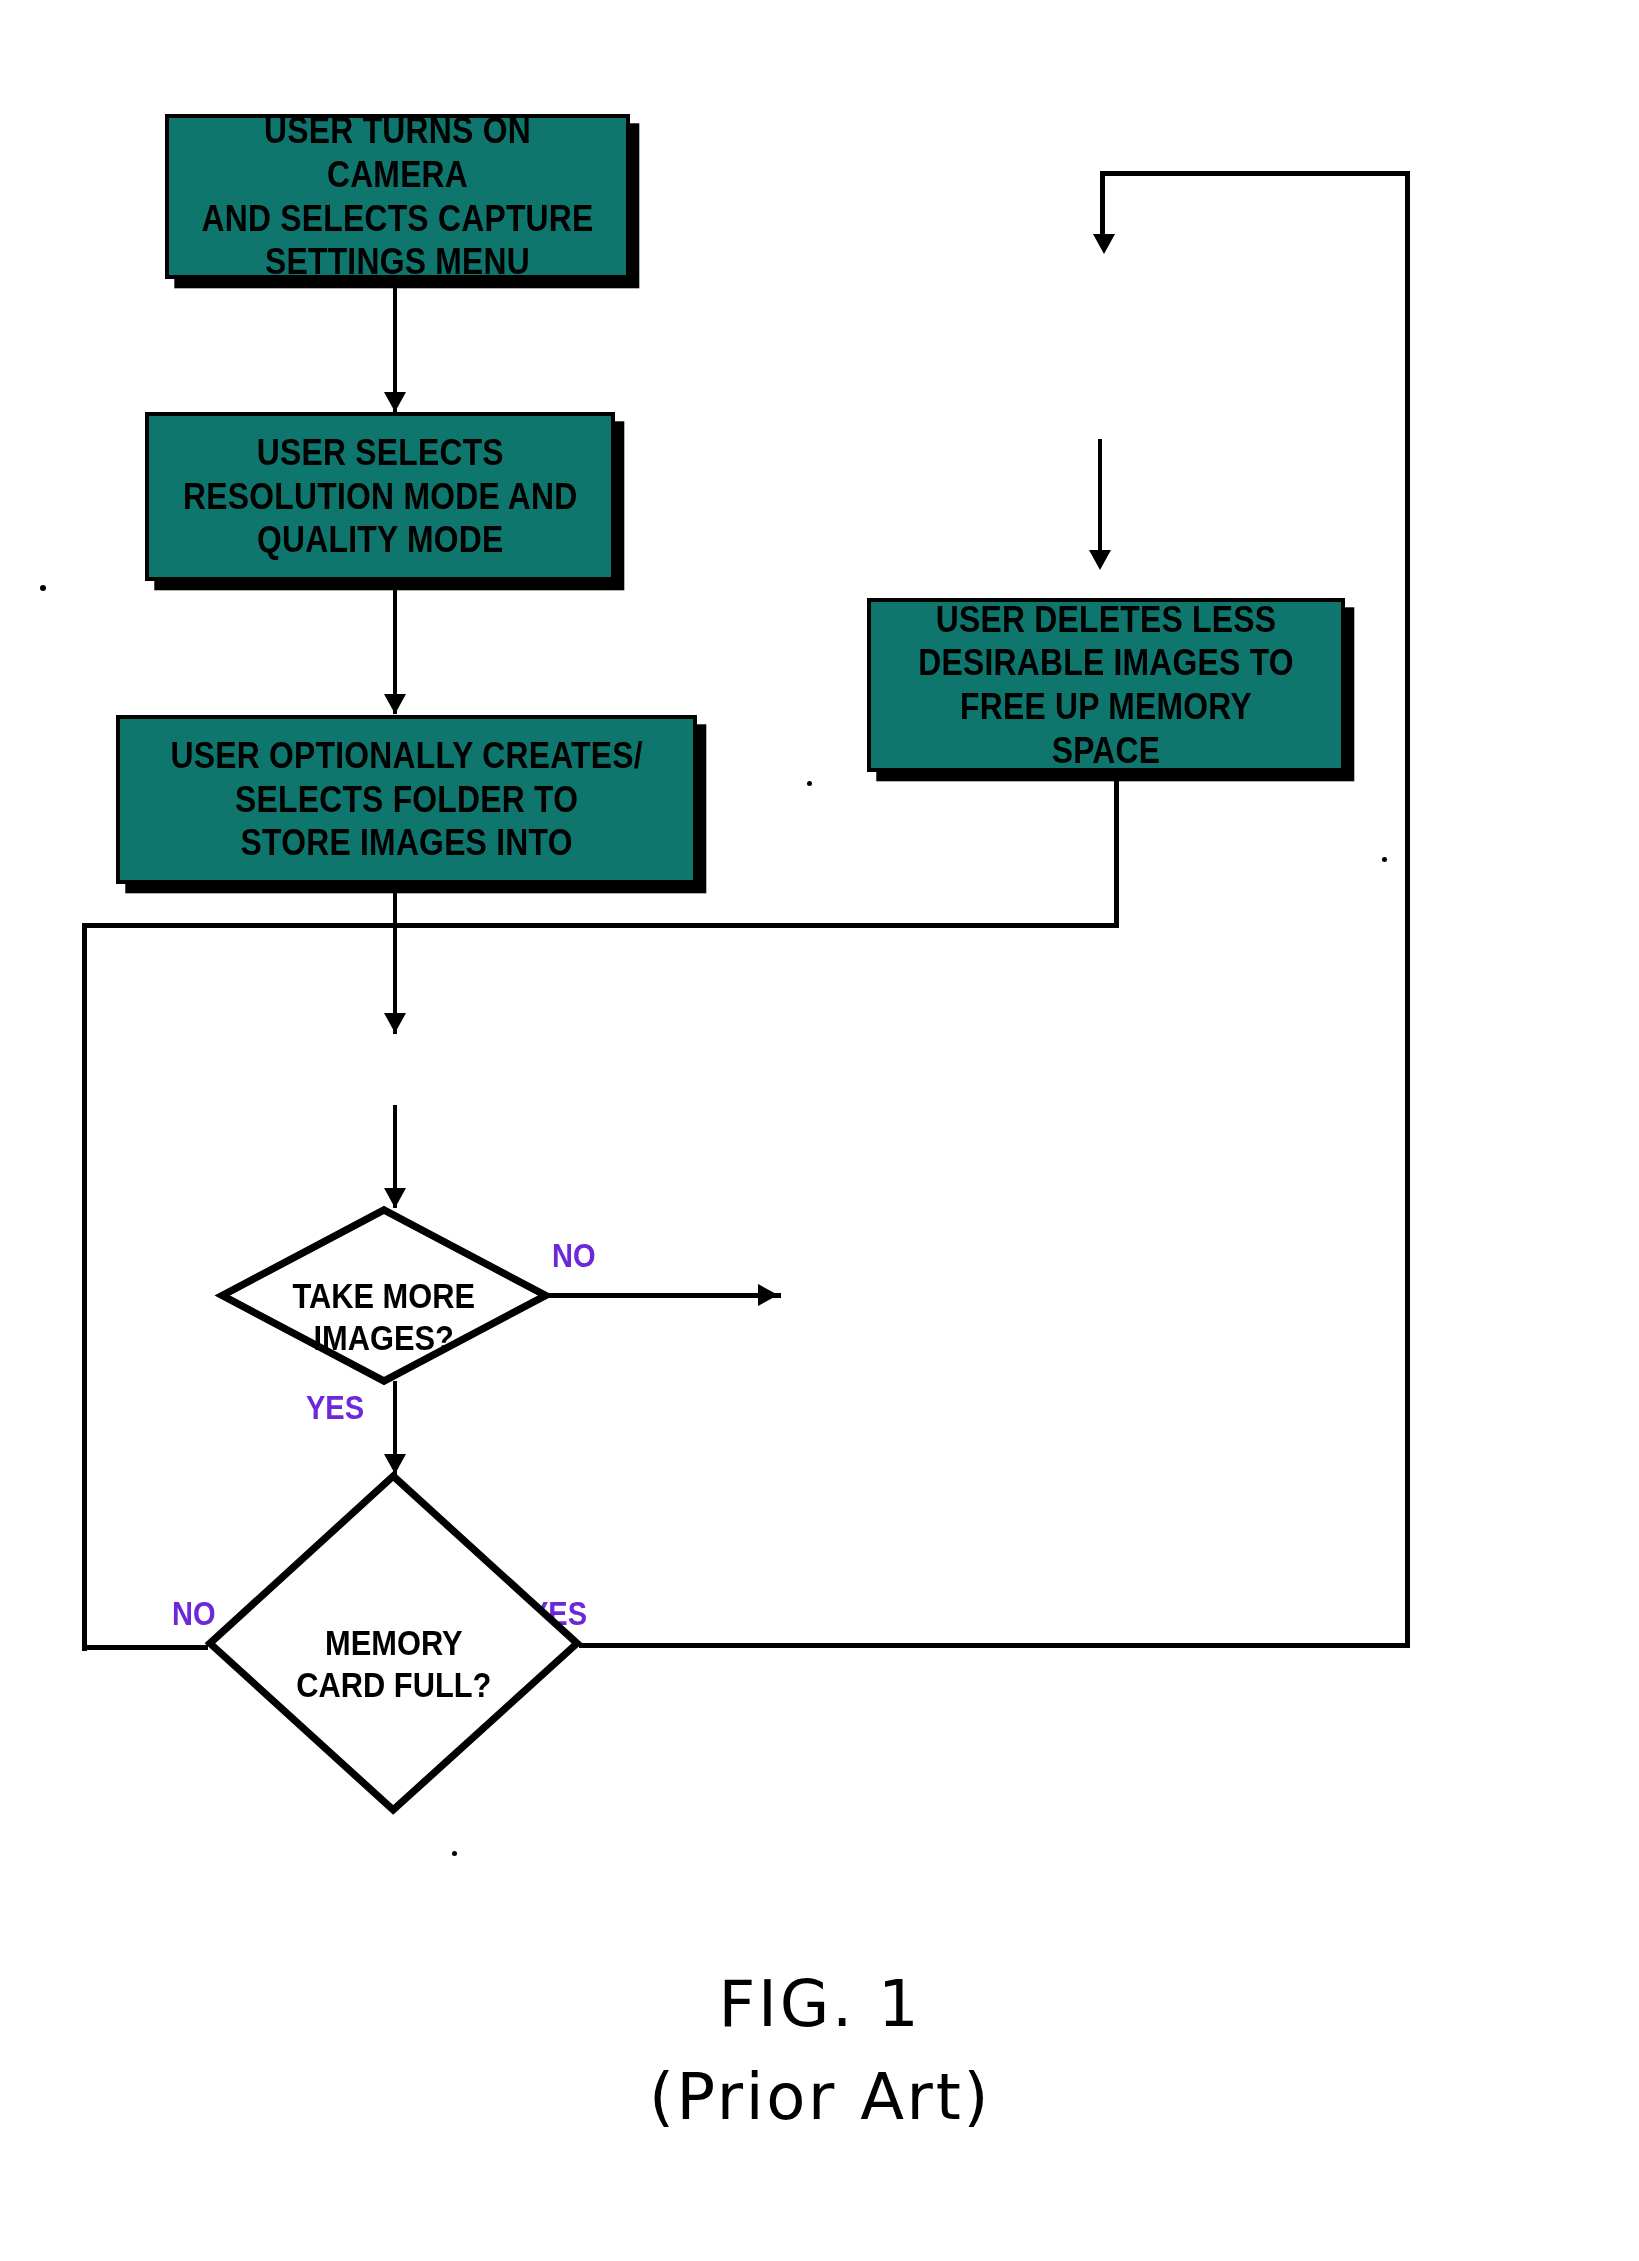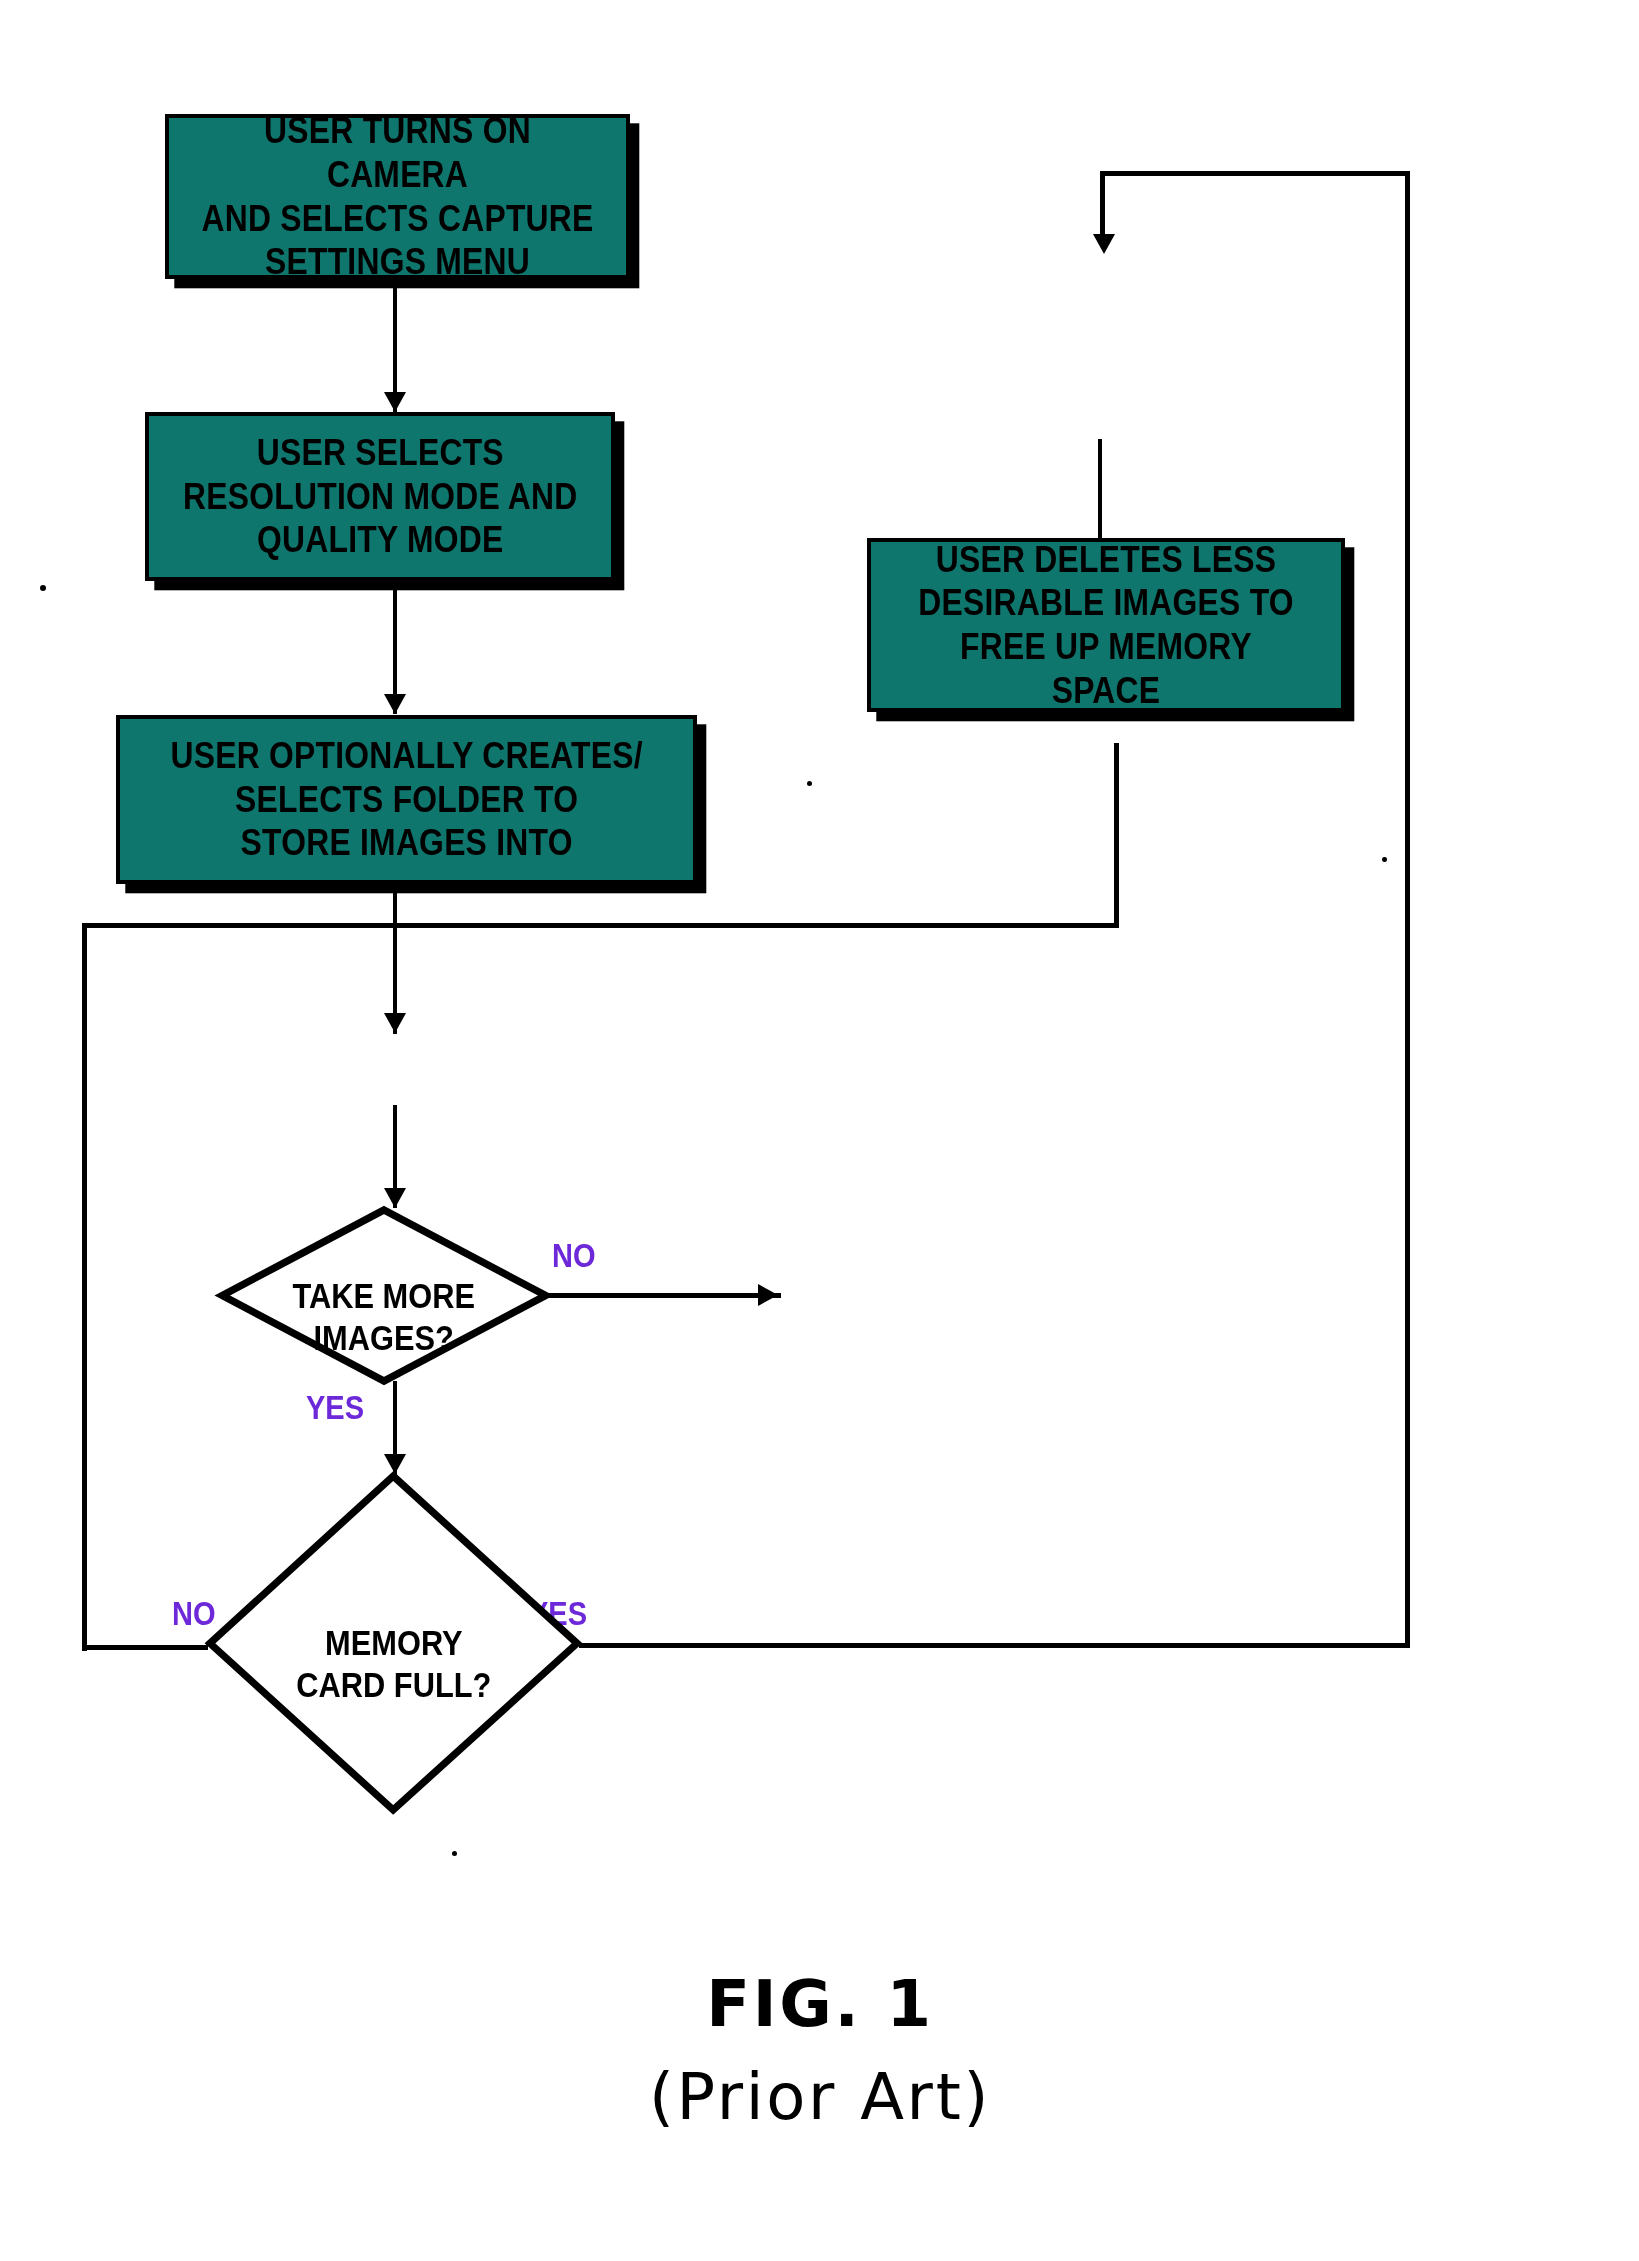--- a/index.html
+++ b/index.html
@@ -105,21 +105,21 @@
 
   
   .caption {
     position: absolute;
     width: 100%;
     text-align: center;
     font-family: "DejaVu Sans", sans-serif;
     color: #000;
     letter-spacing: 2.7px;
   }
-  #cap-line1 { font-size: 64px; font-weight: 700; }
+  #cap-line1 { font-size: 64px; font-weight: 400; }
   #cap-line2 { font-size: 64px; font-weight: 400; }
 
   
   .speck { position: absolute; background: #000; border-radius: 50%; z-index: 1; }
 </style>
 </head>
 <body>
 
 <div id="page">
 
@@ -169,21 +169,21 @@
   </div>
 
   <div class="node n-big" style="left:116px; top:715px; width:581px; height:169px;">
     <div class="txt">USER OPTIONALLY CREATES/
 SELECTS FOLDER TO
 STORE IMAGES INTO</div>
   </div>
 
 
 
-  <div class="node n-big" style="left:867px; top:538px; width:478px; height:174px;">
+  <div class="node n-big" style="left:867px; top:598px; width:478px; height:174px;">
     <div class="txt">USER DELETES LESS
 DESIRABLE IMAGES TO
 FREE UP MEMORY SPACE</div>
   </div>
 
 
   <div class="diamond" style="left:218px; top:1206px; width:332px; height:179px;">
     <svg width="332" height="179" viewBox="0 0 500 270">
       <polygon points="250,6 494,135 250,264 6,135" fill="#ffffff" stroke="#000000" stroke-width="11"></polygon>
     </svg>

